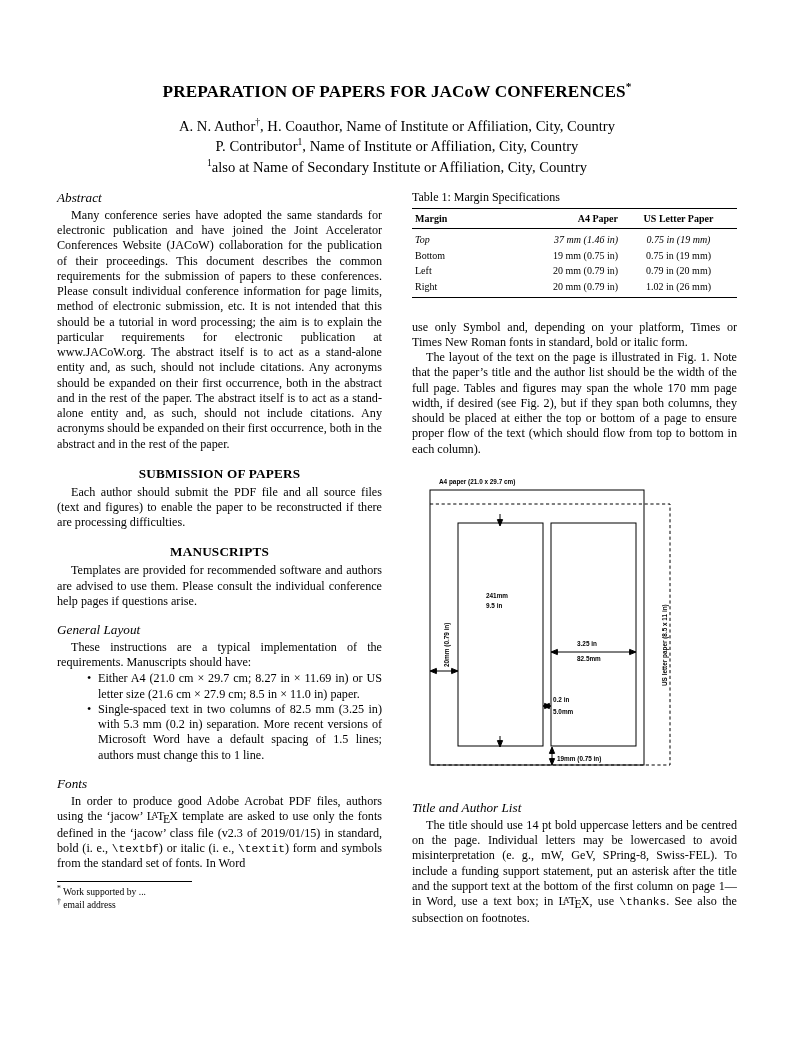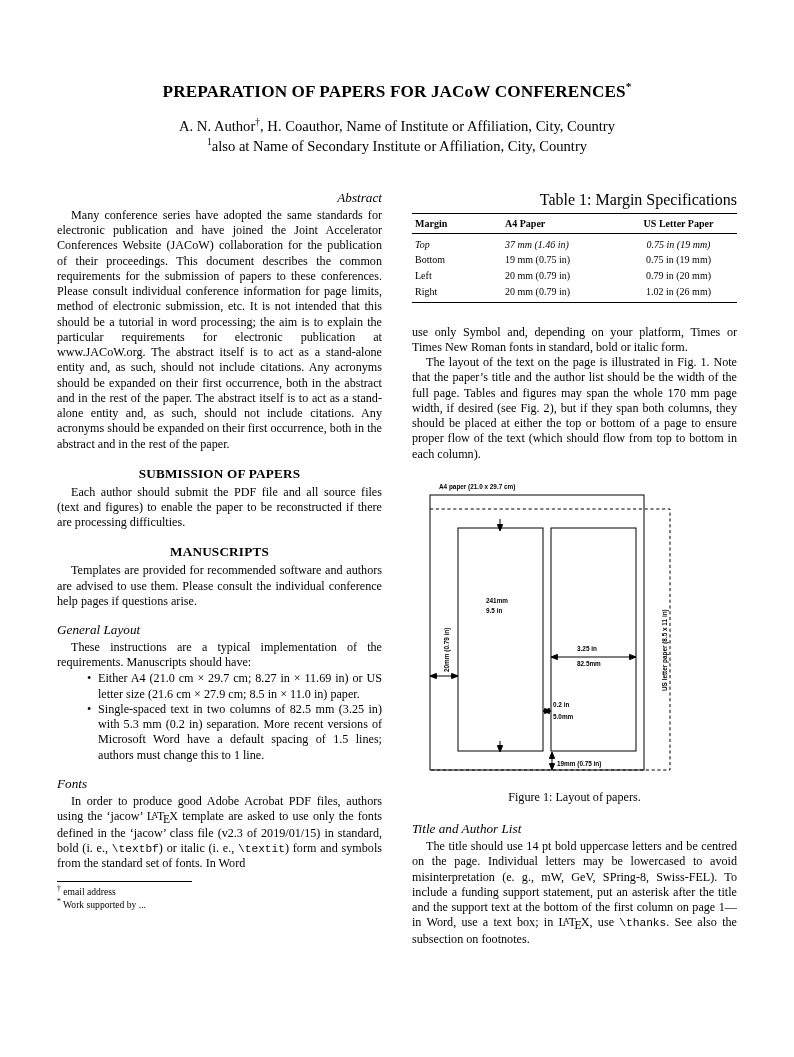--- a/index.html
+++ b/index.html
@@ -85,21 +85,21 @@
     letter-spacing: 0.2px;
   }
   h3.subsection {
     font-size: 13.2px;
     font-style: italic;
     font-weight: normal;
     text-align: left;
     margin: 13px 0 2px 0;
     line-height: 1.2;
   }
-  h3.subsection.first { margin-top: 0; text-align: right; }
+  h3.subsection.first { margin-top: 0; }
 
   ul.bullets {
     margin: 1px 0 0 0;
     padding-left: 30px;
     list-style: none;
   }
   ul.bullets li {
     font-size: 12.15px;
     line-height: 1.255;
     text-align: justify;
@@ -121,22 +121,22 @@
     font-size: 11.2px;
   }
 
   
   .latex { white-space: nowrap; font-size: 1em; }
   .latex .a { font-size: 0.75em; vertical-align: 0.26em; margin-left: -0.31em; margin-right: -0.13em; }
   .latex .e { text-transform: uppercase; vertical-align: -0.22em; margin-left: -0.12em; margin-right: -0.07em; font-size: 0.95em; }
 
   
   .table-caption {
-    font-size: 16px;
-    text-align: right;
+    font-size: 12px;
+    text-align: left;
     margin: 0 0 4px 0;
     line-height: 1.2;
   }
   table.margins {
     border-collapse: collapse;
     width: 100%;
     font-size: 10px;
   }
   table.margins th,
   table.margins td {
@@ -147,21 +147,21 @@
     font-weight: bold;
     border-top: 1.15px solid #000;
     border-bottom: 0.75px solid #000;
     padding-top: 3px;
     padding-bottom: 3px;
   }
   table.margins tbody tr:first-child td { padding-top: 3.5px; font-style: italic; }
   table.margins tbody tr:last-child td  { padding-bottom: 3.5px; }
   table.margins tbody { border-bottom: 1.15px solid #000; }
   table.margins .c-margin { text-align: left;   width: 28%; padding-left: 3px; }
-  table.margins .c-a4     { text-align: left; width: 36%; }
+  table.margins .c-a4     { text-align: right; width: 36%; }
   table.margins .c-us     { text-align: center; width: 36%; }
 
   
   .figure-block { margin-top: 14px; }
   .figure-box {
     position: relative;
     width: 325px;
     height: 312px;
     margin: 0 auto;
   }
@@ -191,20 +191,21 @@
 </head>
 <body>
 
 <div id="page">
 
   <div class="titleblock">
     <div class="paper-title"><span>PREPARATION OF PAPERS FOR JACoW CONFERENCES</span><sup class="fn">*</sup></div>
 
     <div class="authors-line"><span>A. N. Author</span><sup class="fn">†</sup><span>, H. Coauthor, Name of Institute or Affiliation, City, Country</span></div>
 
+    <div class="authors-line"><span>P. Contributor</span><sup class="fn">1</sup><span>, Name of Institute or Affiliation, City, Country</span></div>
 
     <div class="authors-line"><sup class="fn">1</sup><span>also at Name of Secondary Institute or Affiliation, City, Country</span></div>
   </div>
 
   <div class="columns">
 
     <div class="col col-left">
 
       <h3 class="subsection first">Abstract</h3>
       <p class="body">Many conference series have adopted the same standards for electronic publication and have joined the Joint Accelerator Conferences Website (JACoW) collaboration for the publication of their proceedings. This document describes the common requirements for the submission of papers to these conferences. Please consult individual conference information for page limits, method of electronic submission, etc. It is not intended that this should be a tutorial in word processing; the aim is to explain the particular requirements for electronic publication at www.JACoW.org. The abstract itself is to act as a stand-alone entity and, as such, should not include citations. Any acronyms should be expanded on their first occurrence, both in the abstract and in the rest of the paper. The abstract itself is to act as a stand-alone entity and, as such, should not include citations. Any acronyms should be expanded on their first occurrence, both in the abstract and in the rest of the paper.</p>
@@ -220,22 +221,22 @@
 
       <ul class="bullets">
         <li>Either A4 (21.0 cm × 29.7 cm; 8.27 in × 11.69 in) or US letter size (21.6 cm × 27.9 cm; 8.5 in × 11.0 in) paper.</li>
         <li>Single-spaced text in two columns of 82.5 mm (3.25 in) with 5.3 mm (0.2 in) separation. More recent versions of Microsoft Word have a default spacing of 1.5 lines; authors must change this to 1 line.</li>
       </ul>
 
       <h3 class="subsection">Fonts</h3>
       <p class="body"><span>In order to produce good Adobe Acrobat PDF files, authors using the ‘jacow’ </span><span class="latex">L<span class="a">A</span>T<span class="e">e</span>X</span><span> template are asked to use only the fonts defined in the ‘jacow’ class file (v2.3 of 2019/01/15) in standard, bold (i. e., </span><code class="tt">\textbf</code><span>) or italic (i. e., </span><code class="tt">\textit</code><span>) form and symbols from the standard set of fonts. In Word</span></p>
 
       <div class="footnote-rule"></div>
+      <p class="footnote"><sup>*</sup> <span>Work supported by ...</span></p>
       <p class="footnote"><sup>†</sup> <span>email address</span></p>
-      <p class="footnote"><sup>*</sup> <span>Work supported by ...</span></p>
     </div>
 
     <div class="col col-right">
 
       <div class="table-caption">Table 1: Margin Specifications</div>
 
       <table class="margins">
         <thead>
           <tr>
             <th class="c-margin">Margin</th>
@@ -322,20 +323,19 @@
               <text x="141" y="243">5.0mm</text>
 
               <text x="145" y="290">19mm (0.75 in)</text>
 
               <text x="37" y="196" transform="rotate(-90 37 196)">20mm (0.79 in)</text>
 
               <text x="255" y="215" transform="rotate(-90 255 215)">US letter paper (8.5 x 11 in)</text>
             </g>
           </svg>
         </div>
-        <div class="figure-caption">Figure 1: Layout of papers.</div>
       </div>
 
       <h3 class="subsection" style="margin-top:17px;">Title and Author List</h3>
       <p class="body"><span>The title should use 14 pt bold uppercase letters and be centred on the page. Individual letters may be lowercased to avoid misinterpretation (e. g., mW, GeV, SPring-8, Swiss-FEL). To include a funding support statement, put an asterisk after the title and the support text at the bottom of the first column on page 1—in Word, use a text box; in </span><span class="latex">L<span class="a">A</span>T<span class="e">e</span>X</span><span>, use </span><code class="tt">\thanks</code><span>. See also the subsection on footnotes.</span></p>
     </div>
   </div>
 </div>
 
 </body></html>

